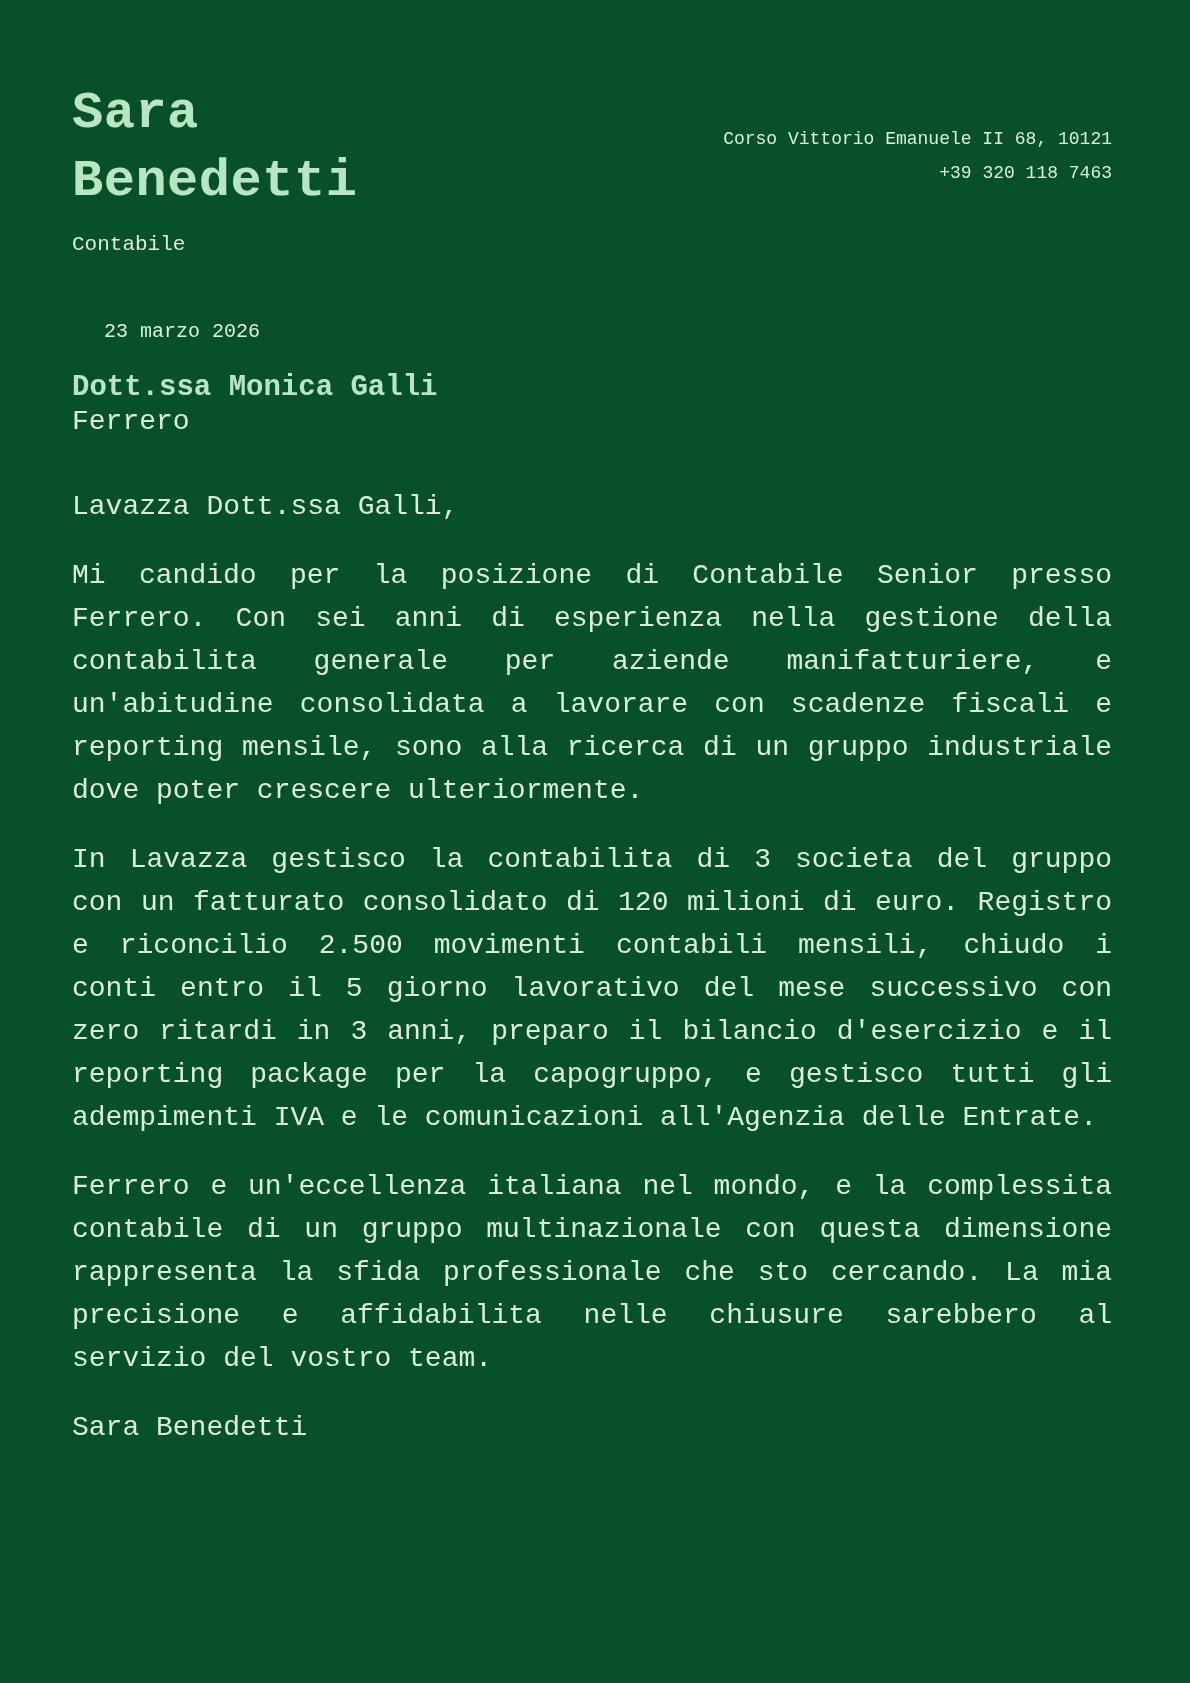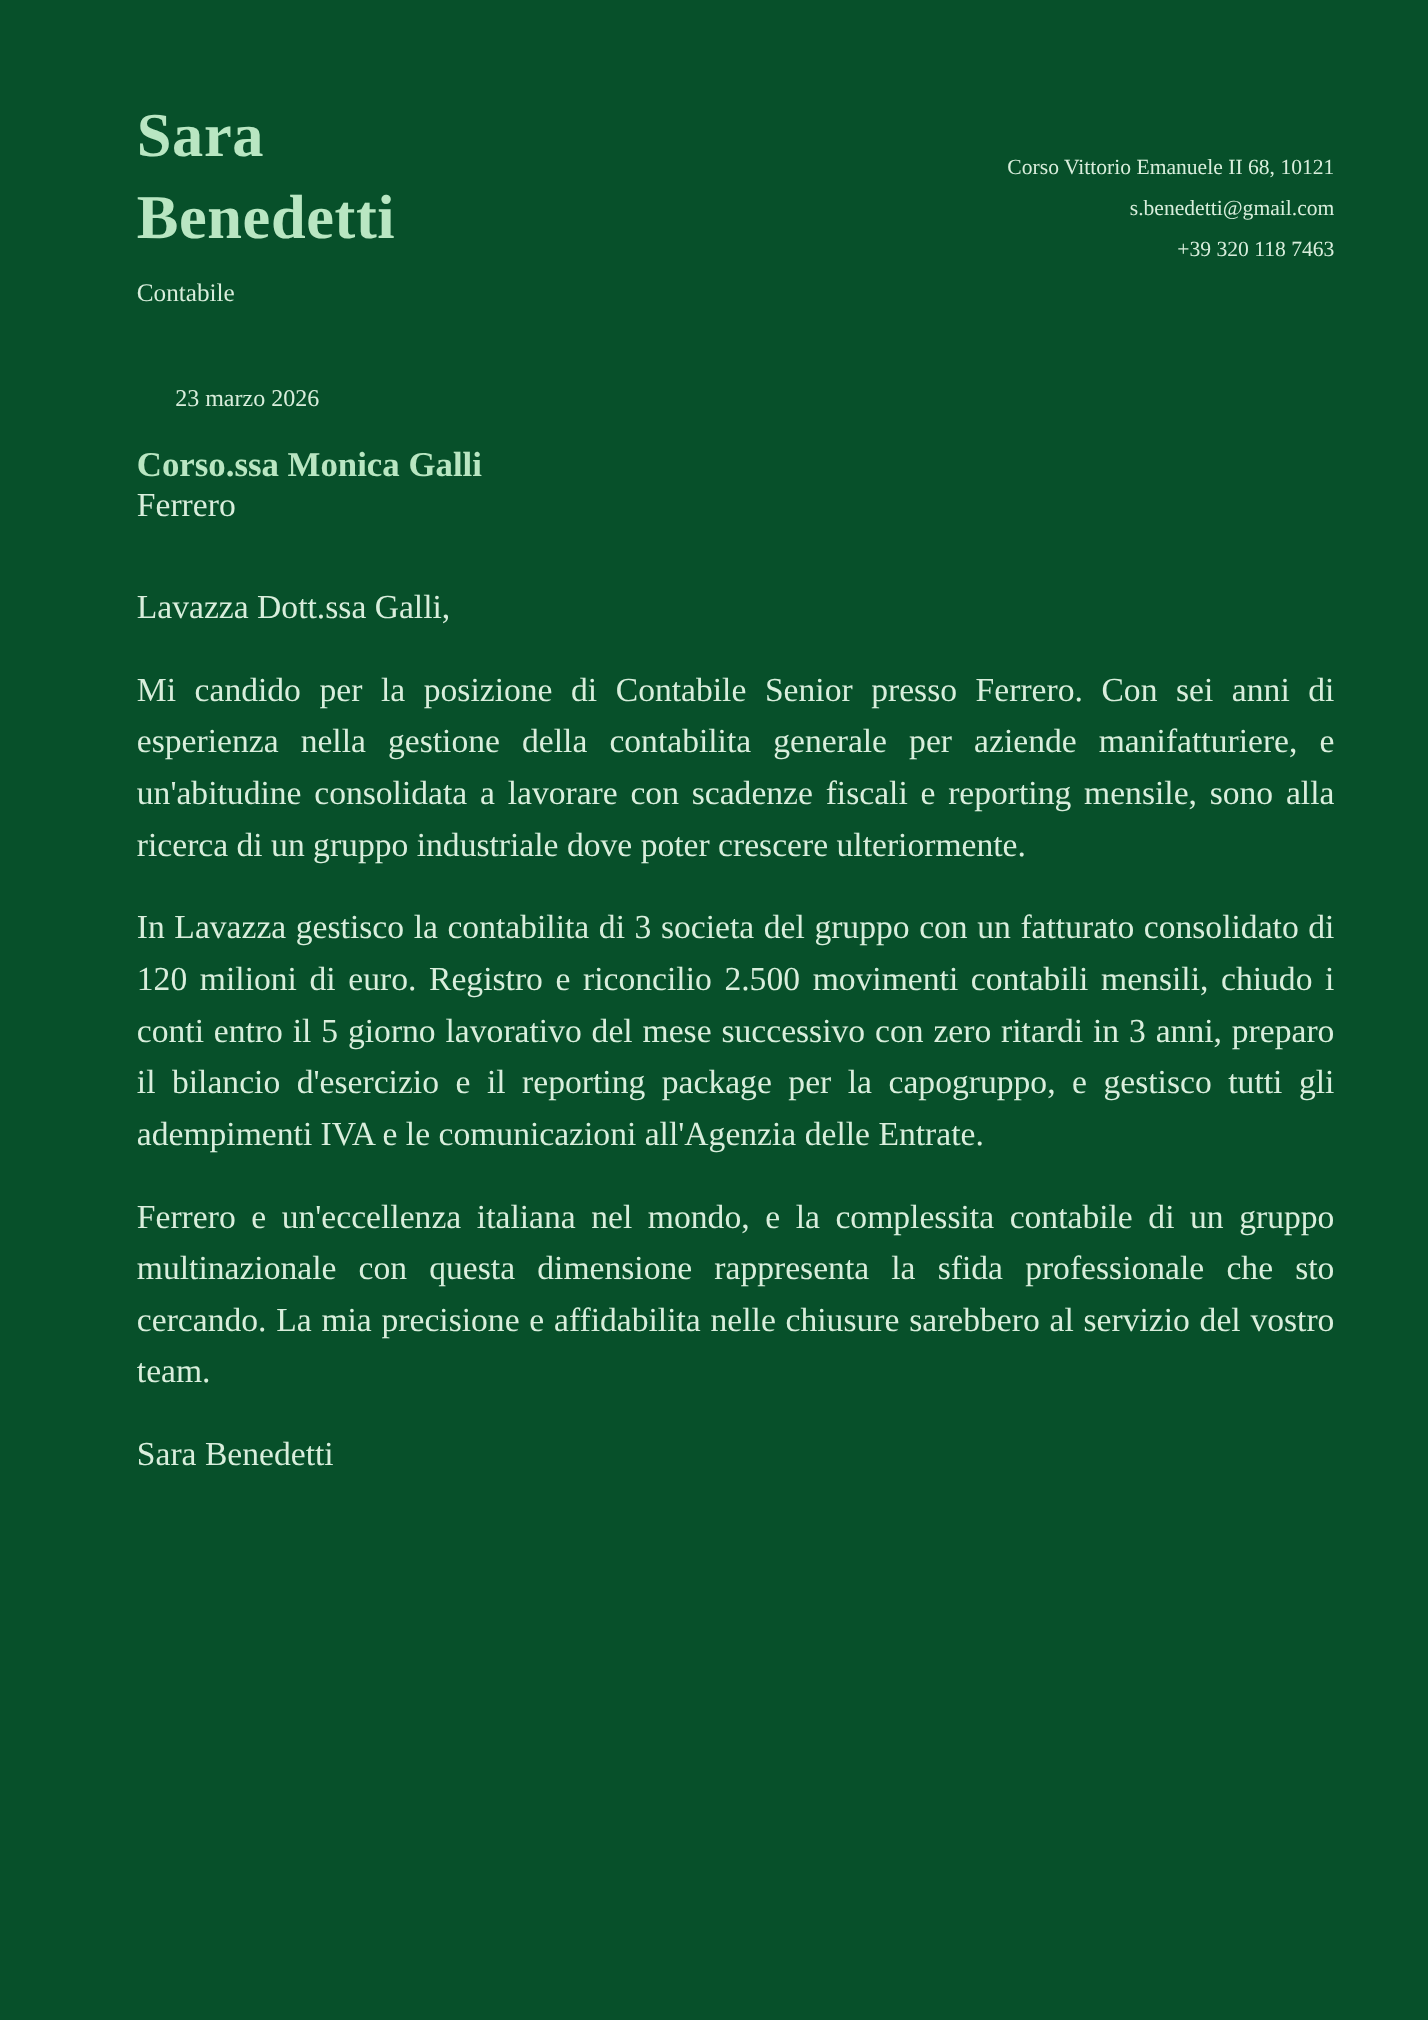--- a/index.html
+++ b/index.html
@@ -7,23 +7,23 @@
     padding: 0;
     background: #04431f;
   }
   .page {
     position: relative;
     width: 1190px;
     height: 1683px;
     margin: 0 auto;
     background: var(--bg, #07502a);
     box-sizing: border-box;
-    padding: 80px 78px 60px 114px;
+    padding: 80px 78px 60px 72px;
     overflow: hidden;
-    font-family: Liberation Serif, serif;
+    font-family: Liberation Mono, monospace;
     color: var(--text, #d9eedc);
   }
 
   
   .header {
     display: flex;
     justify-content: space-between;
     align-items: flex-start;
   }
   .identity { max-width: 600px; }
@@ -98,29 +98,28 @@
         <span>Sara</span>
         <span>Benedetti</span>
       </h1>
       <div class="role">Contabile</div>
     </div>
 
     <div class="contact">
       <div class="address">
         <div class="line">Corso Vittorio Emanuele II 68, 10121</div>
       </div>
-      <div class="line">s.benedetti@gmail.com</div>
       <div class="line">+39 320 118 7463</div>
     </div>
   </div>
 
   <div class="letter-date">23 marzo 2026</div>
 
   <div class="recipient">
-    <div class="recipient-name">Corso.ssa Monica Galli</div>
+    <div class="recipient-name">Dott.ssa Monica Galli</div>
     <div class="recipient-company">Ferrero</div>
   </div>
 
   <div class="letter-body">
     <p class="salutation">Lavazza Dott.ssa Galli,</p>
     <p class="justified">Mi candido per la posizione di Contabile Senior presso Ferrero. Con sei anni di esperienza nella gestione della contabilita generale per aziende manifatturiere, e un'abitudine consolidata a lavorare con scadenze fiscali e reporting mensile, sono alla ricerca di un gruppo industriale dove poter crescere ulteriormente.</p>
     <p class="justified">In Lavazza gestisco la contabilita di 3 societa del gruppo con un fatturato consolidato di 120 milioni di euro. Registro e riconcilio 2.500 movimenti contabili mensili, chiudo i conti entro il 5 giorno lavorativo del mese successivo con zero ritardi in 3 anni, preparo il bilancio d'esercizio e il reporting package per la capogruppo, e gestisco tutti gli adempimenti IVA e le comunicazioni all'Agenzia delle Entrate.</p>
     <p class="justified">Ferrero e un'eccellenza italiana nel mondo, e la complessita contabile di un gruppo multinazionale con questa dimensione rappresenta la sfida professionale che sto cercando. La mia precisione e affidabilita nelle chiusure sarebbero al servizio del vostro team.</p>
     <p class="signature">Sara Benedetti</p>
   </div>

